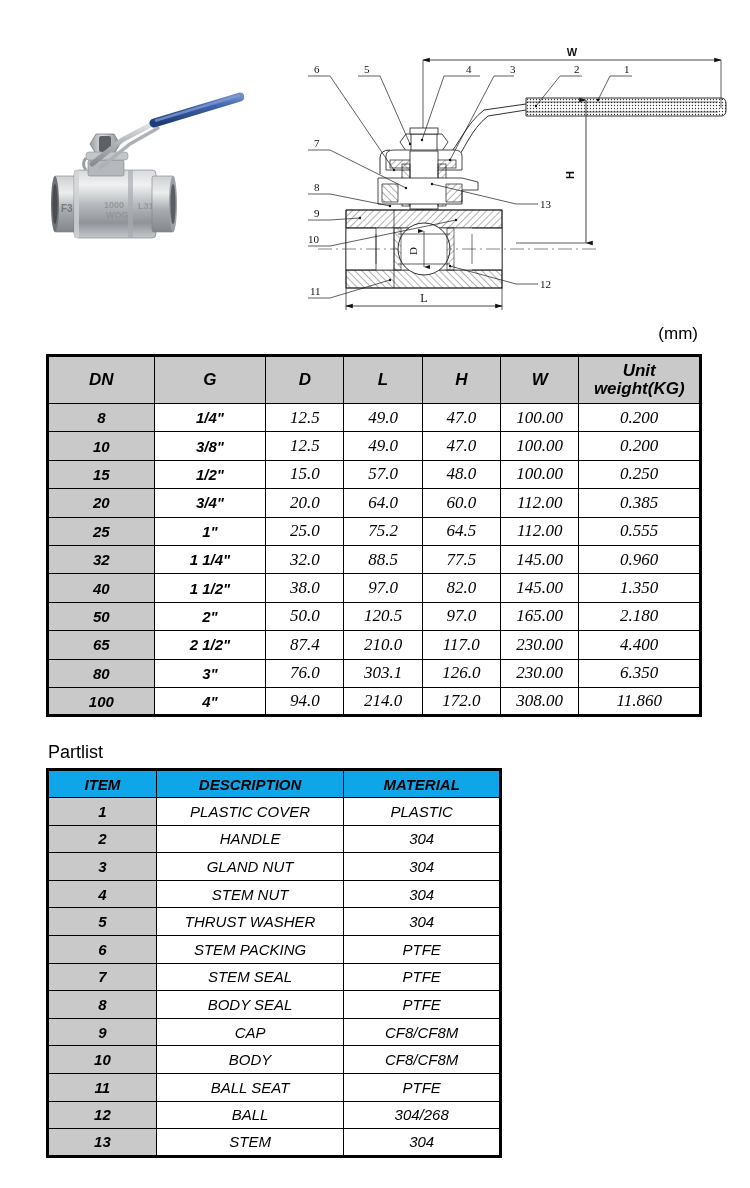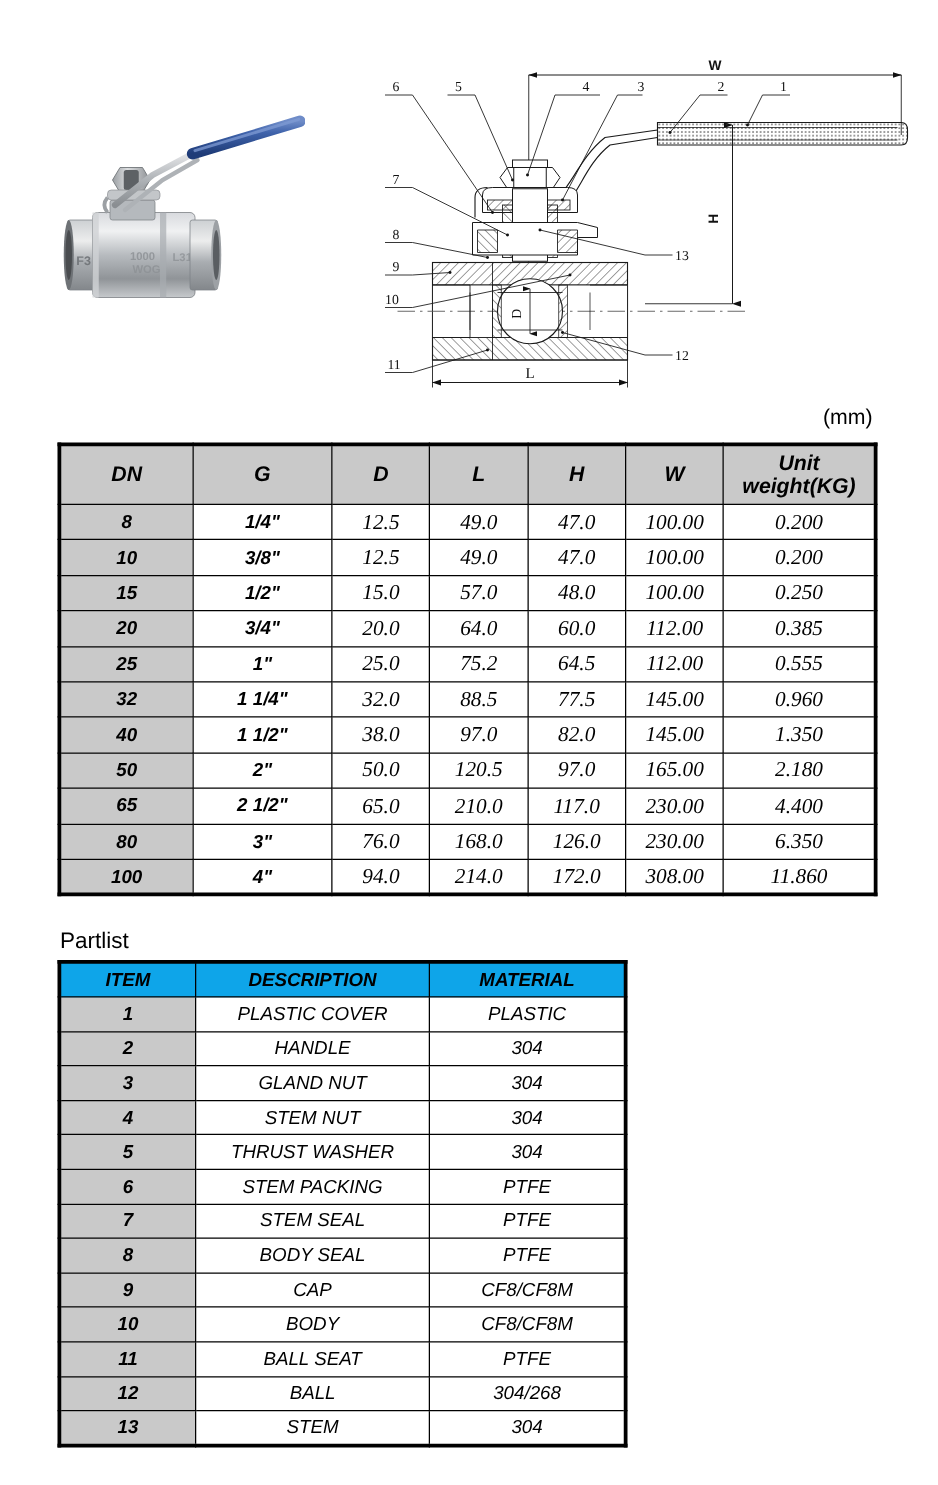--- a/index.html
+++ b/index.html
@@ -424,31 +424,31 @@
         <td class="g">2"</td>
         <td>50.0</td>
         <td>120.5</td>
         <td>97.0</td>
         <td>165.00</td>
         <td>2.180</td>
       </tr>
       <tr>
         <td class="dn">65</td>
         <td class="g">2 1/2"</td>
-        <td>65.0</td>
+        <td>87.4</td>
         <td>210.0</td>
         <td>117.0</td>
         <td>230.00</td>
         <td>4.400</td>
       </tr>
       <tr>
         <td class="dn">80</td>
         <td class="g">3"</td>
         <td>76.0</td>
-        <td>168.0</td>
+        <td>303.1</td>
         <td>126.0</td>
         <td>230.00</td>
         <td>6.350</td>
       </tr>
       <tr>
         <td class="dn">100</td>
         <td class="g">4"</td>
         <td>94.0</td>
         <td>214.0</td>
         <td>172.0</td>

